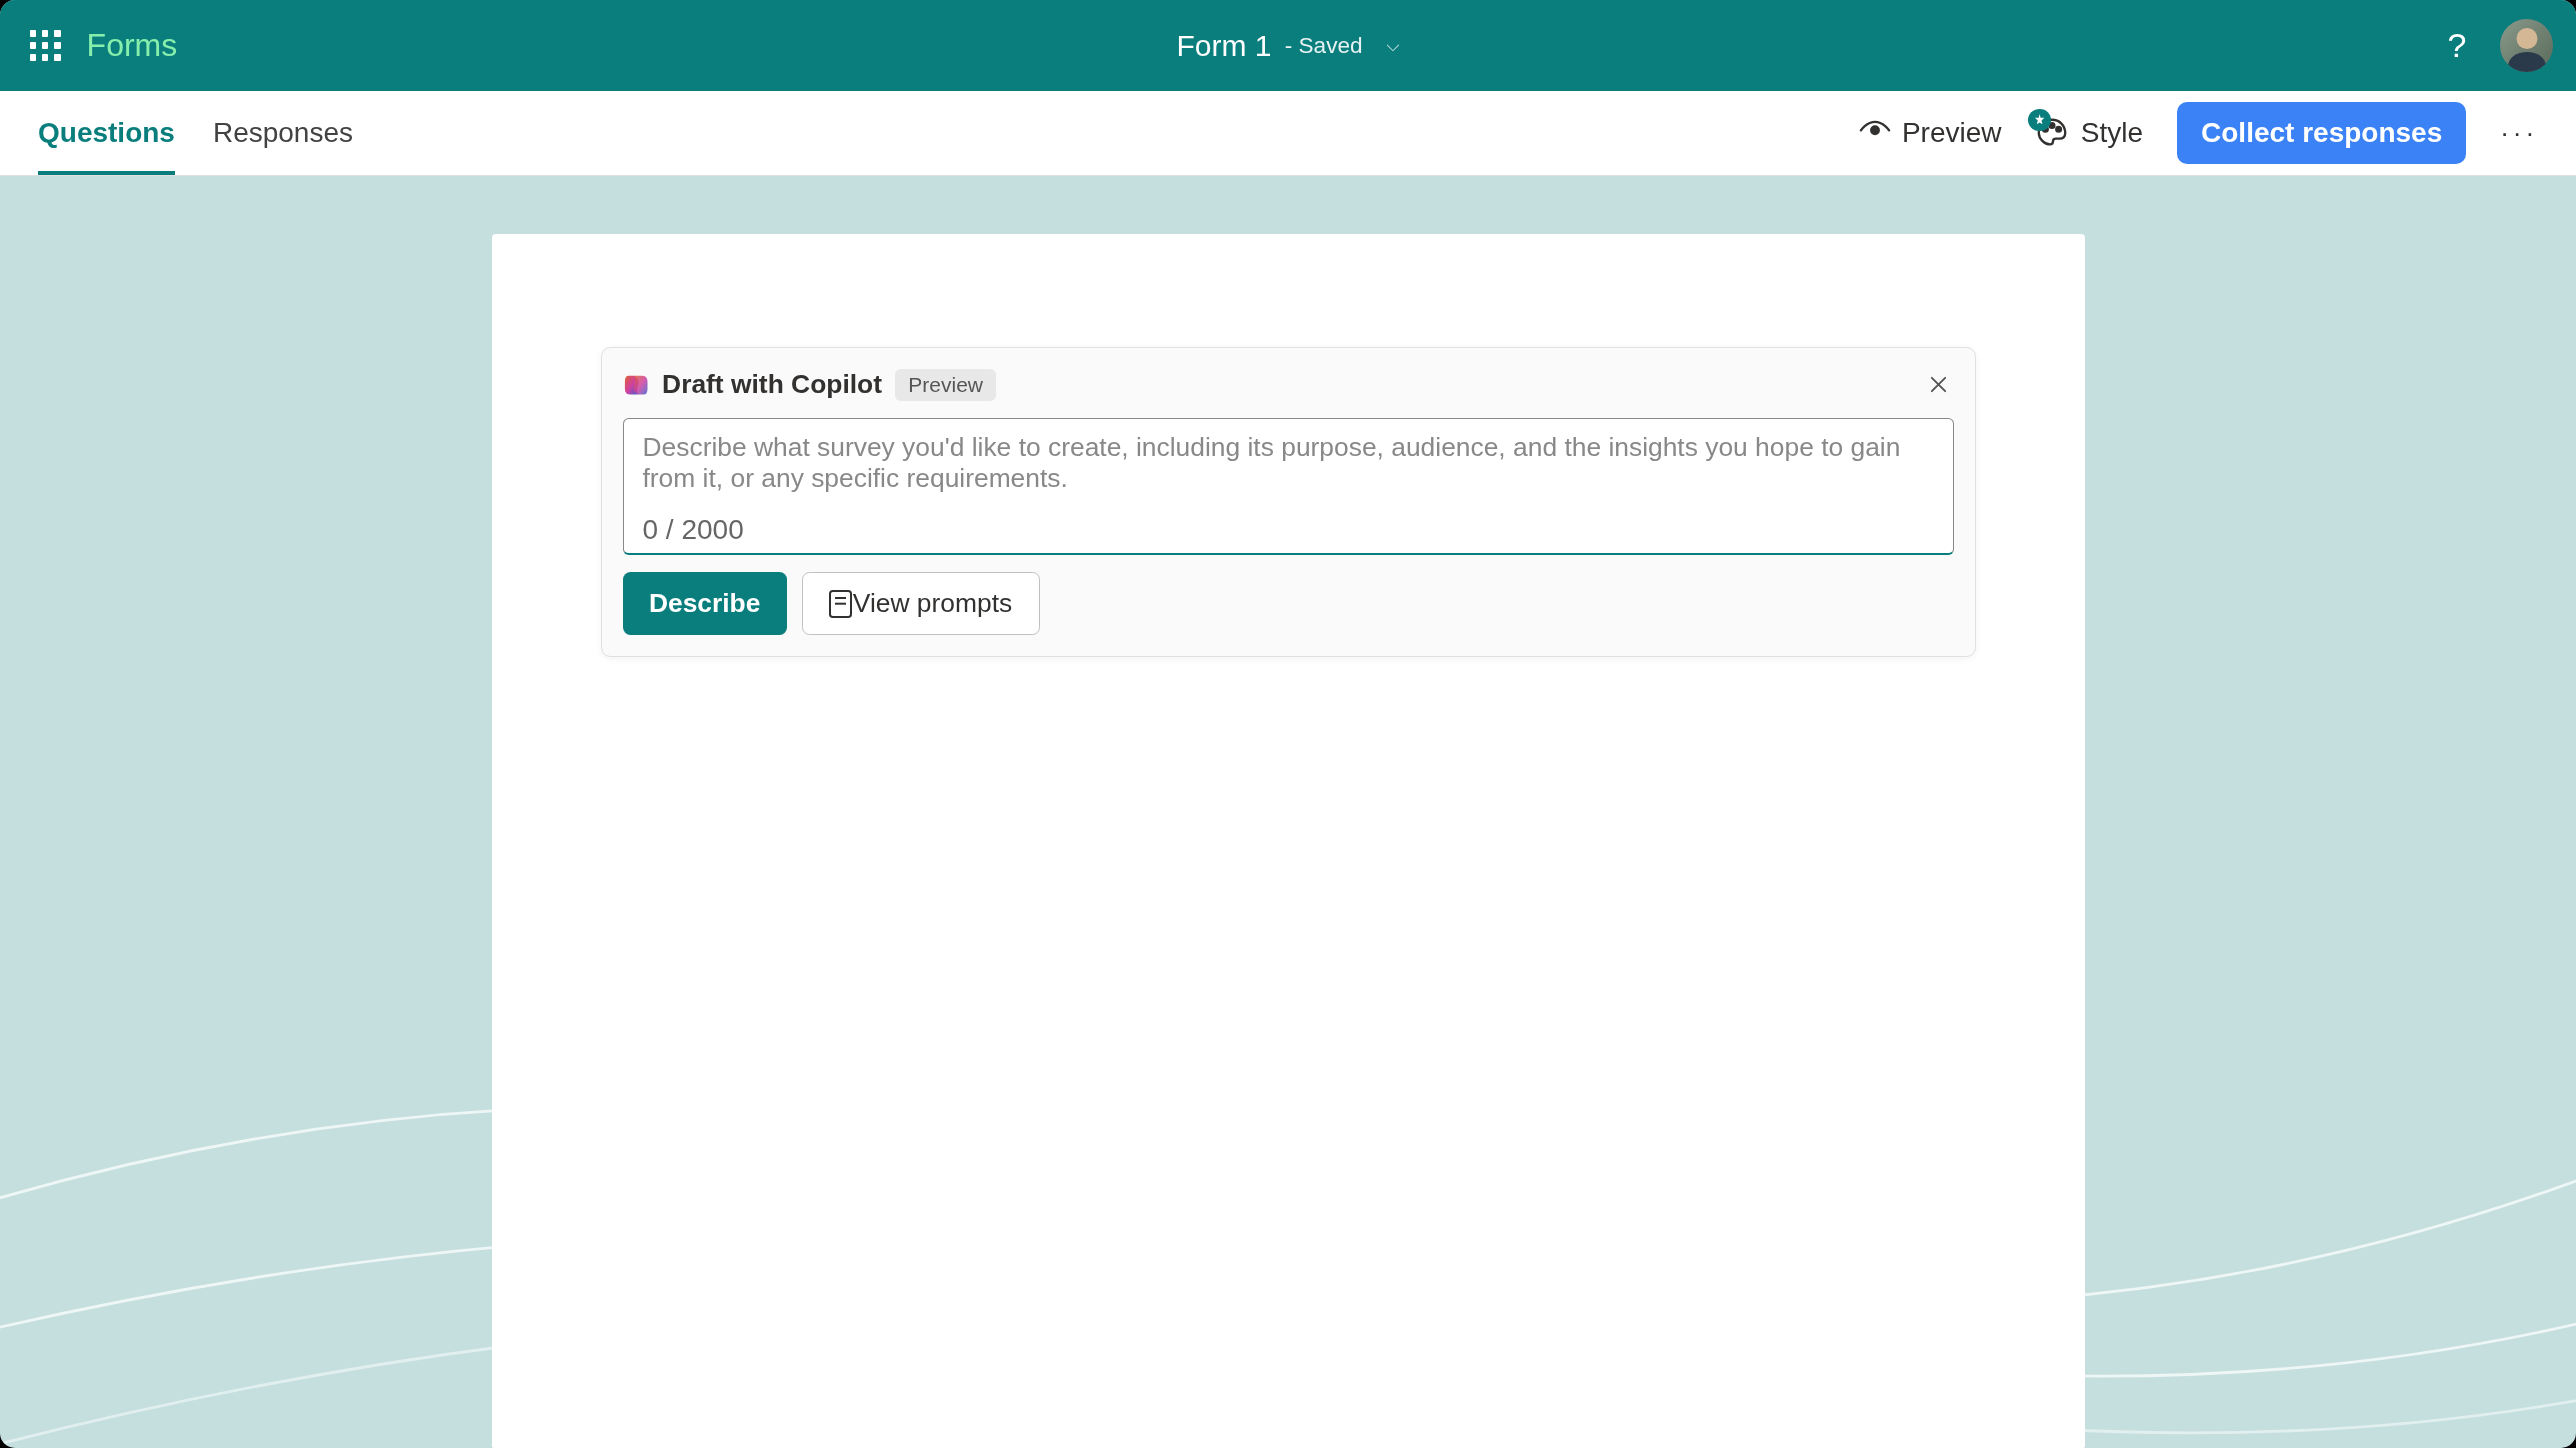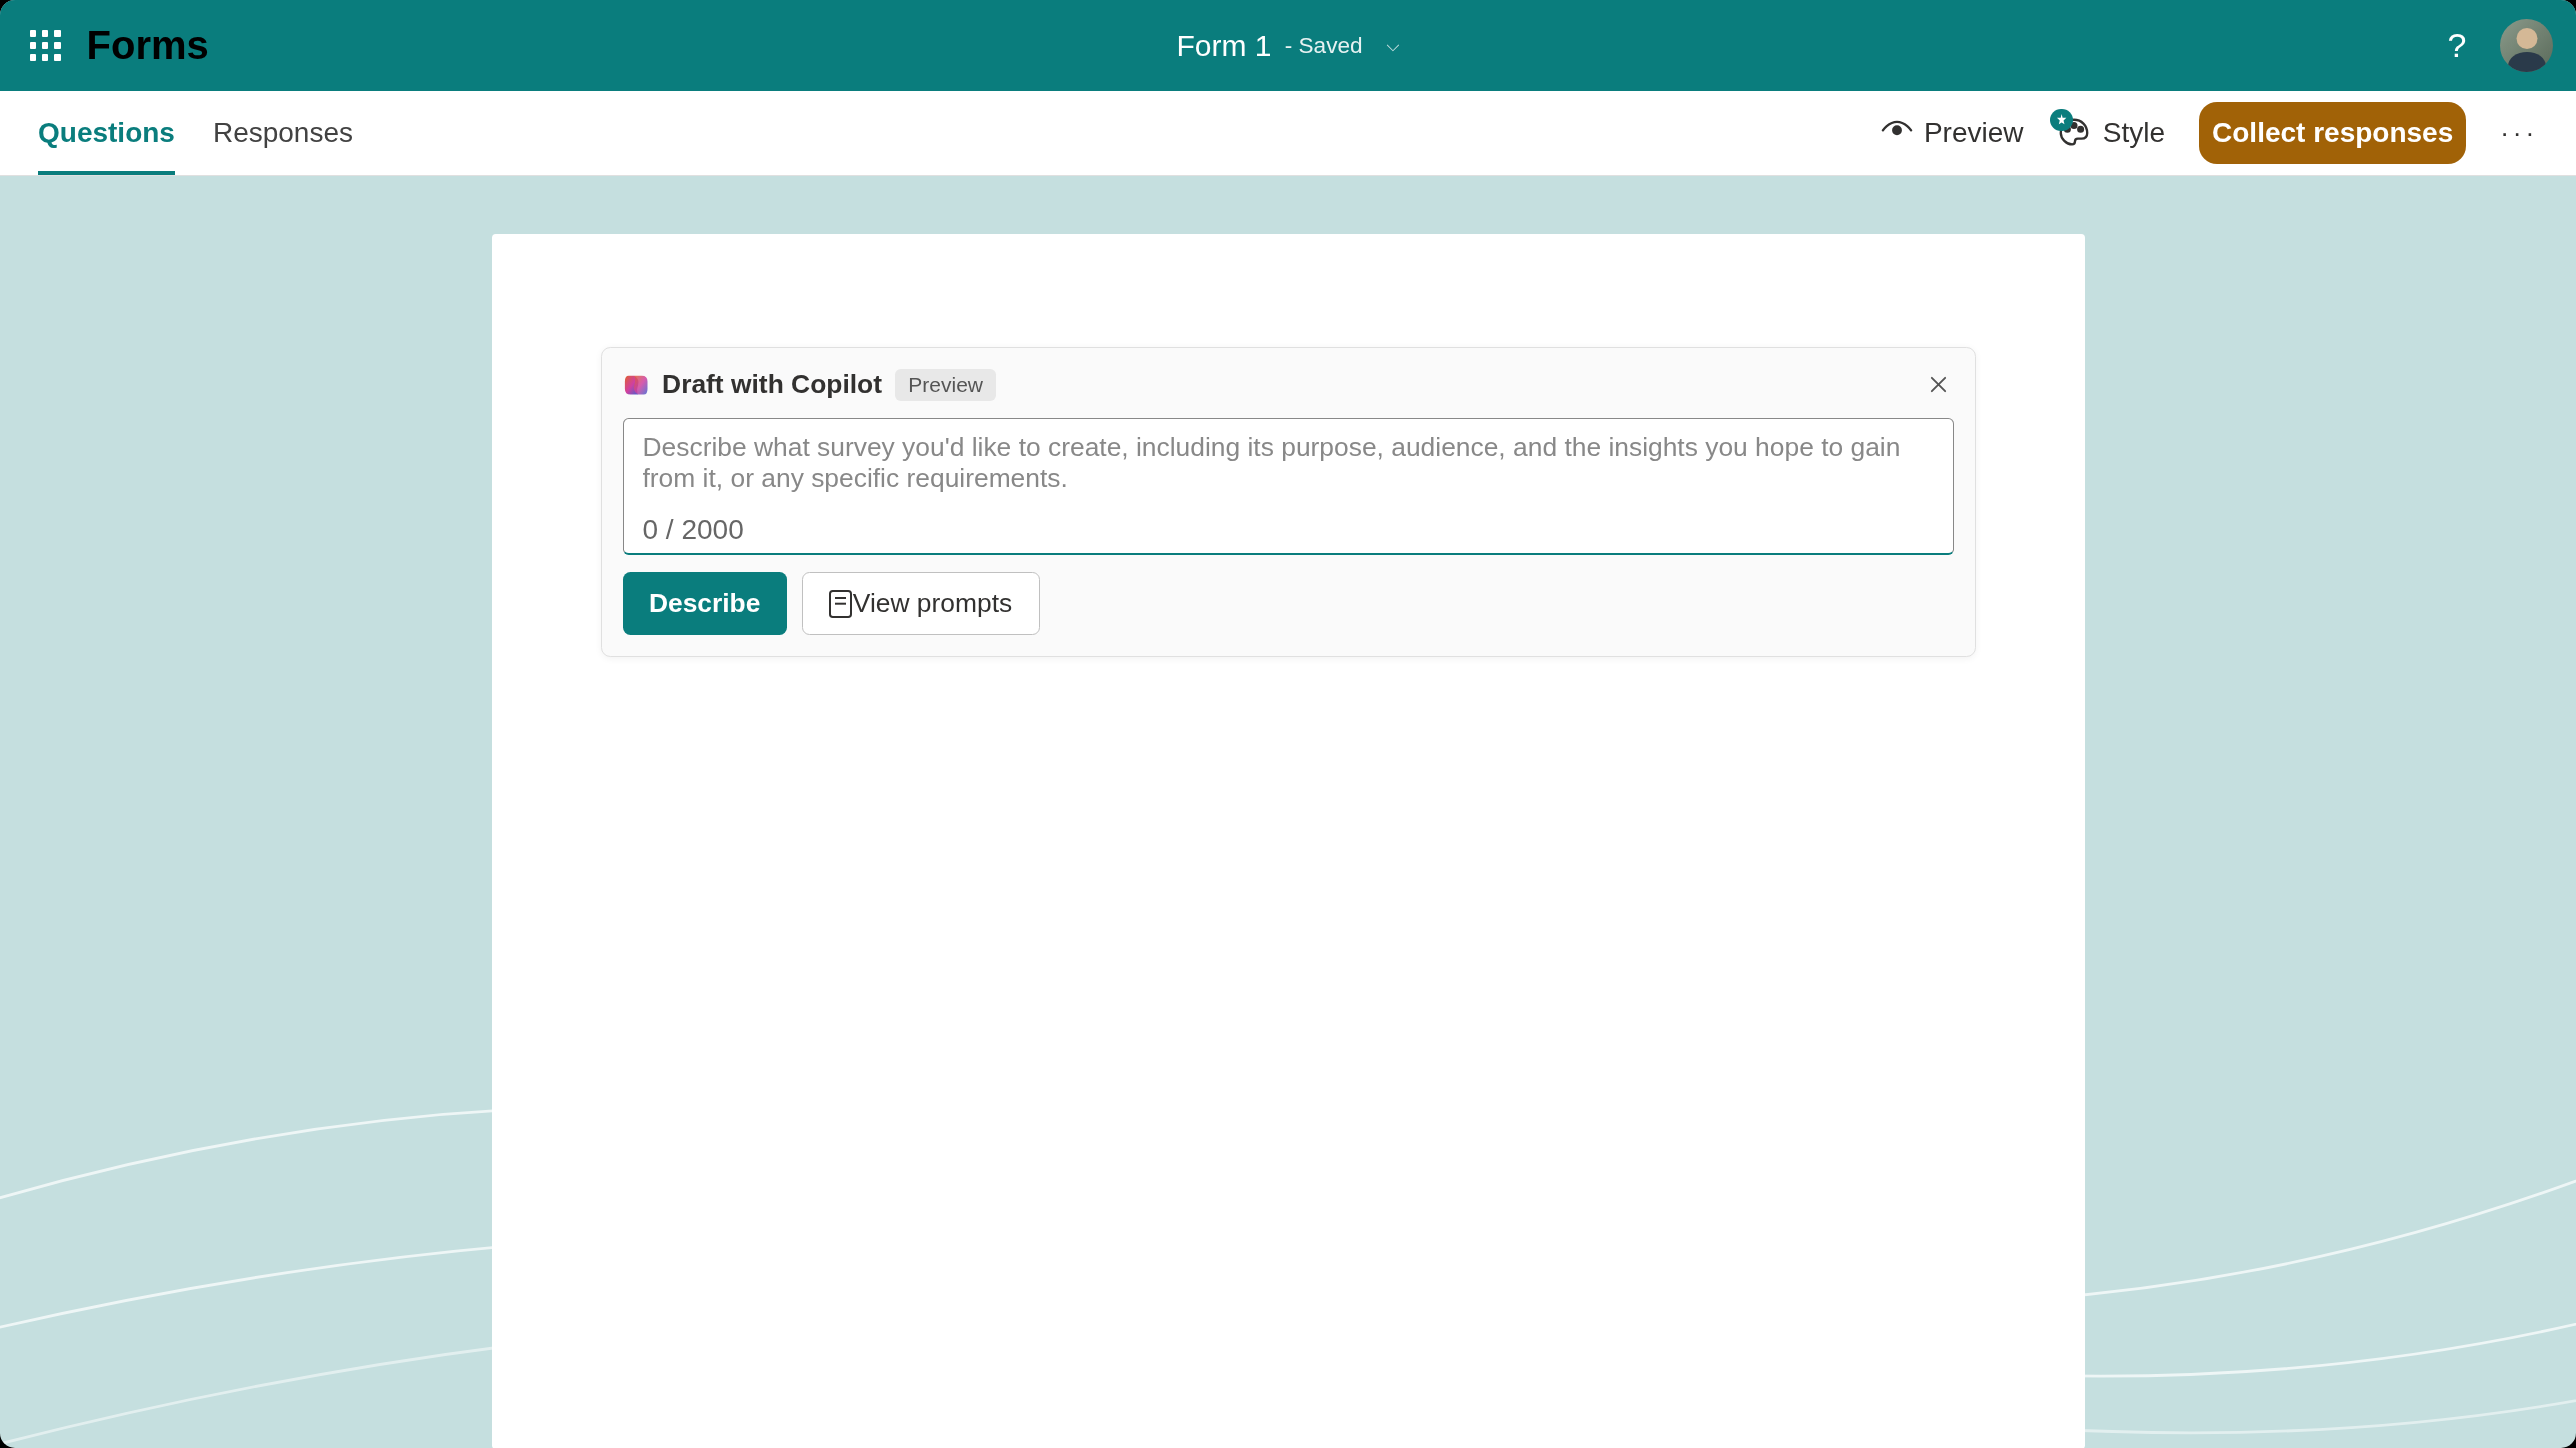--- a/index.html
+++ b/index.html
@@ -53,23 +53,23 @@
     }
 
     .waffle-dot {
       width: 6.6px;
       height: 6.6px;
       background: #fff;
       border-radius: 0.9px;
     }
 
     .app-title {
-      color: #000000;
-      font-size: 40px;
-      font-weight: 700;
+      color: #86efac;
+      font-size: 32px;
+      font-weight: 400;
     }
 
     .header-center {
       position: absolute;
       left: 50%;
       transform: translateX(-50%);
       display: flex;
       align-items: center;
       gap: 13.2px;
       color: #fff;
@@ -206,26 +206,26 @@
       background: #0a7d7d;
       border-radius: 50%;
       display: flex;
       align-items: center;
       justify-content: center;
       color: #fff;
       font-size: 13.2px;
     }
 
     .collect-btn {
-      background: #a16207;
+      background: #3b82f6;
       color: #fff;
       font-size: 28px;
       font-weight: 600;
-      padding: 15px 13px;
-      border-radius: 18px;
+      padding: 15px 24px;
+      border-radius: 10px;
       cursor: pointer;
       border: none;
     }
 
     .more-btn {
       font-size: 26.4px;
       letter-spacing: 3.8px;
       cursor: pointer;
       color: #323130;
     }

